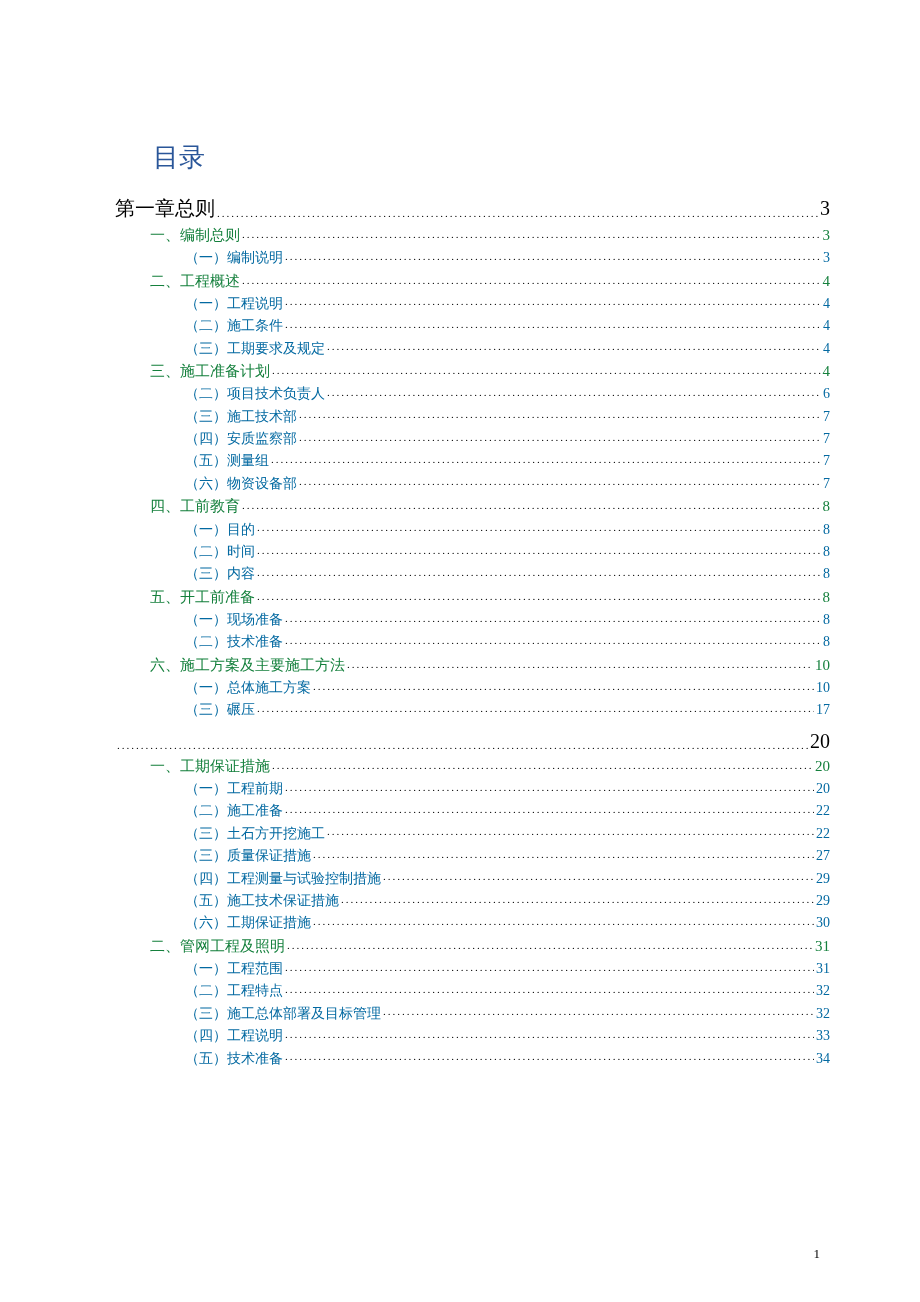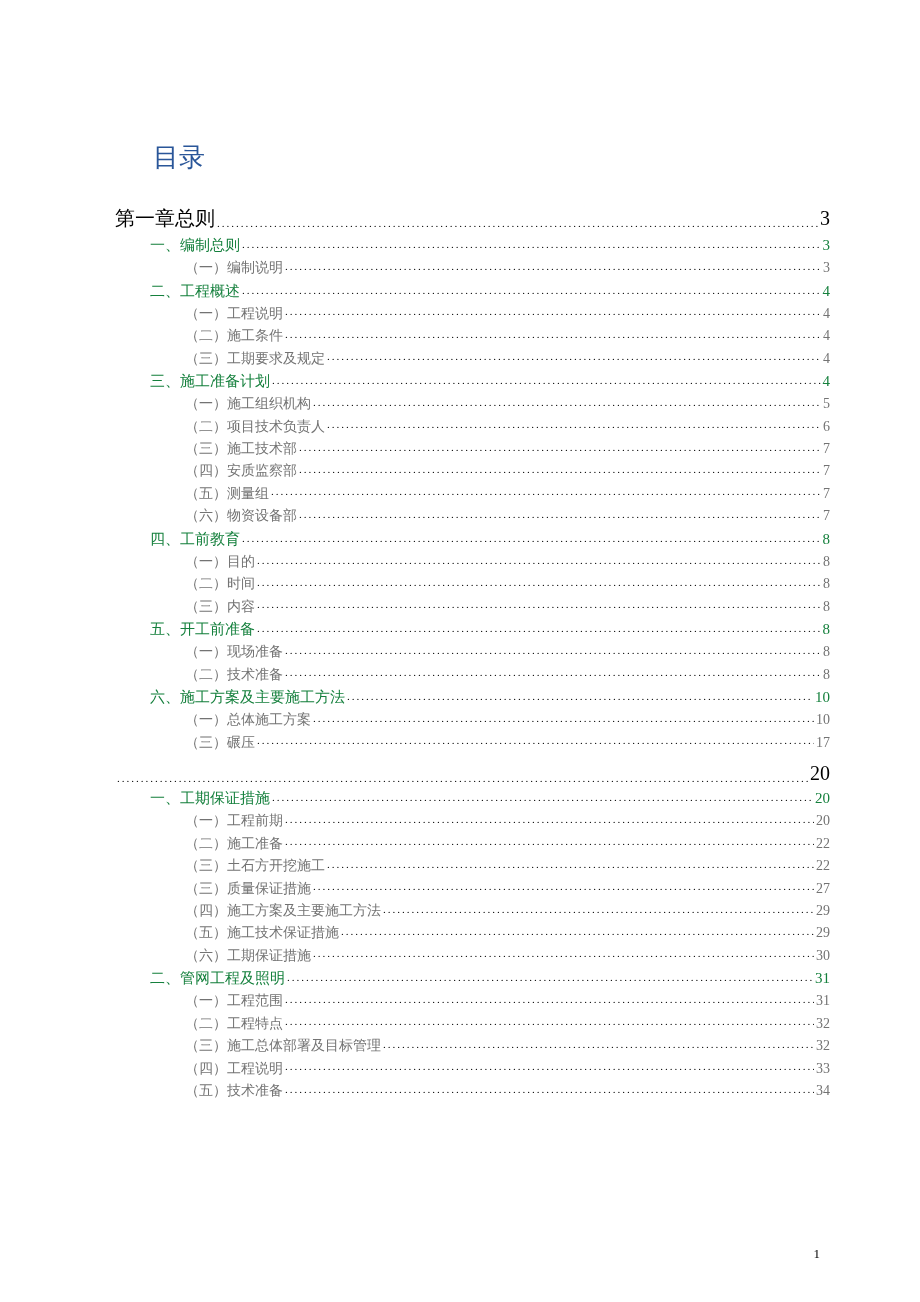--- a/index.html
+++ b/index.html
@@ -10,21 +10,21 @@
       height: 1302px;
       position: relative;
       padding: 140px 90px 50px 115px;
       color: #000;
     }
     .toc-title {
       font-family: "KaiTi", "楷体", serif;
       font-size: 26px;
       color: #2a5699;
       margin-left: 38px;
-      margin-bottom: 30px;
+      margin-bottom: 20px;
       font-weight: normal;
     }
     .toc-entry {
       display: flex;
       align-items: center;
       white-space: nowrap;
       overflow: hidden;
     }
     .toc-label {
       flex: 0 0 auto;
@@ -59,21 +59,21 @@
     .level-0 .toc-page { font-size: 20px; }
     .level-1 {
       font-size: 15px;
       color: #15803d;
       margin-left: 35px;
       line-height: 1.55;
     }
     .level-1 .toc-page { font-size: 15px; }
     .level-2 {
       font-size: 14px;
-      color: #737373;
+      color: #0369a1;
       margin-left: 70px;
       line-height: 1.6;
     }
     .level-2 .toc-page { font-size: 14px; }
     .page-number {
       position: absolute;
       bottom: 40px;
       right: 100px;
       font-size: 13px;
       font-family: "Times New Roman", serif;
@@ -119,25 +119,20 @@
       <span class="toc-label">（三）工期要求及规定</span>
       <span class="toc-leader"></span>
       <span class="toc-page">4</span>
     </div>
     <div class="toc-entry level-1">
       <span class="toc-label">三、施工准备计划</span>
       <span class="toc-leader"></span>
       <span class="toc-page">4</span>
     </div>
     <div class="toc-entry level-2">
-      <span class="toc-label">（一）施工组织机构</span>
-      <span class="toc-leader"></span>
-      <span class="toc-page">5</span>
-    </div>
-    <div class="toc-entry level-2">
       <span class="toc-label">（二）项目技术负责人</span>
       <span class="toc-leader"></span>
       <span class="toc-page">6</span>
     </div>
     <div class="toc-entry level-2">
       <span class="toc-label">（三）施工技术部</span>
       <span class="toc-leader"></span>
       <span class="toc-page">7</span>
     </div>
     <div class="toc-entry level-2">
@@ -228,21 +223,21 @@
       <span class="toc-label">（三）土石方开挖施工</span>
       <span class="toc-leader"></span>
       <span class="toc-page">22</span>
     </div>
     <div class="toc-entry level-2">
       <span class="toc-label">（三）质量保证措施</span>
       <span class="toc-leader"></span>
       <span class="toc-page">27</span>
     </div>
     <div class="toc-entry level-2">
-      <span class="toc-label">（四）施工方案及主要施工方法</span>
+      <span class="toc-label">（四）工程测量与试验控制措施</span>
       <span class="toc-leader"></span>
       <span class="toc-page">29</span>
     </div>
     <div class="toc-entry level-2">
       <span class="toc-label">（五）施工技术保证措施</span>
       <span class="toc-leader"></span>
       <span class="toc-page">29</span>
     </div>
     <div class="toc-entry level-2">
       <span class="toc-label">（六）工期保证措施</span>

